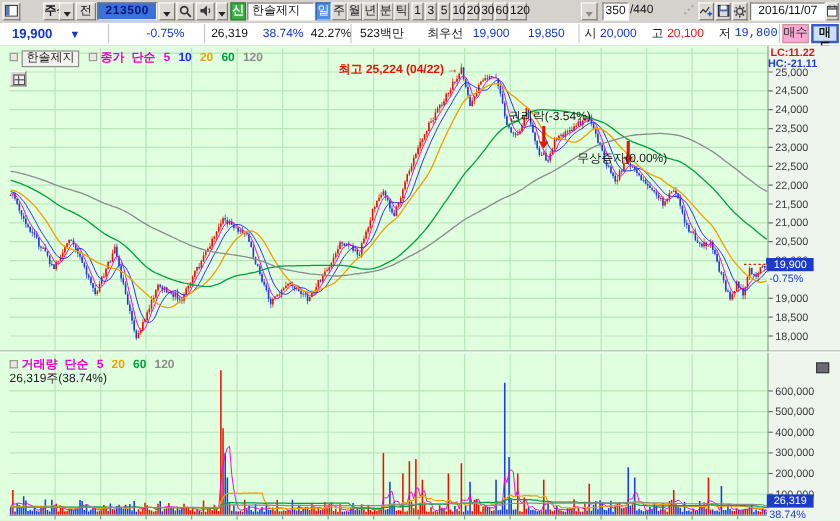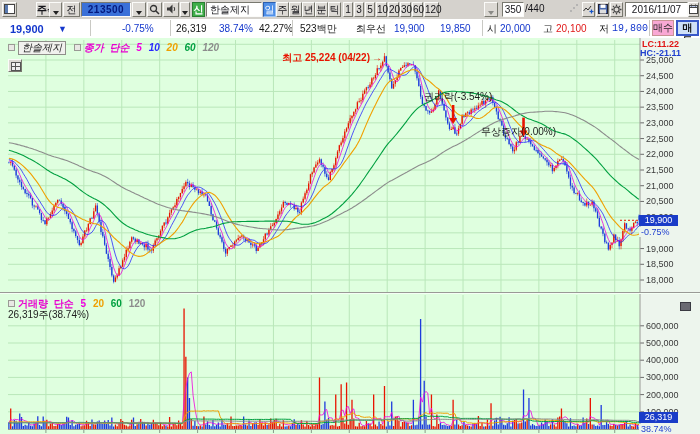--- a/index.html
+++ b/index.html
@@ -309,21 +309,21 @@
         <line x1="640" y1="394.6" x2="644" y2="394.6" stroke="#6a6a6a" stroke-width="1"></line>
         <text x="646" y="397.6" font-size="9" fill="#3a3a3a" font-family="Liberation Sans, DejaVu Sans, sans-serif">200,000</text>
         <line x1="640" y1="411.8" x2="644" y2="411.8" stroke="#6a6a6a" stroke-width="1"></line>
         <text x="646" y="414.8" font-size="9" fill="#3a3a3a" font-family="Liberation Sans, DejaVu Sans, sans-serif">100,000</text>
         <line x1="640" y1="38" x2="640" y2="434" stroke="#9a9a96" stroke-width="1"></line>
         <line x1="0" y1="292.5" x2="700" y2="292.5" stroke="#9a9a96" stroke-width="1"></line>
         <line x1="0" y1="293.5" x2="700" y2="293.5" stroke="#f4fff4" stroke-width="1"></line>
         <line x1="8" y1="429.5" x2="640" y2="429.5" stroke="#9a9a96" stroke-width="1"></line>
       </svg>
 
-    <div class="ov" style="left:8px;top:3px;font-style:italic;">
+    <div class="ov" style="left:8px;top:3px;">
       <span class="sq"></span><span class="chip">한솔제지</span>
       <span class="sq" style="margin-left:5px;"></span><span class="ma-label">종가</span>
       <span class="ma-label" style="margin-left:3px;">단순</span>
       <span class="ma" style="color: rgb(240, 0, 224);">5</span>
       <span class="ma" style="color: rgb(40, 40, 255);">10</span>
       <span class="ma" style="color: rgb(240, 160, 0);">20</span>
       <span class="ma" style="color: rgb(0, 160, 64);">60</span>
       <span class="ma" style="color: rgb(140, 140, 140);">120</span>
     </div>
     <div class="gridbtn" style="left:8px;top:21px;">

